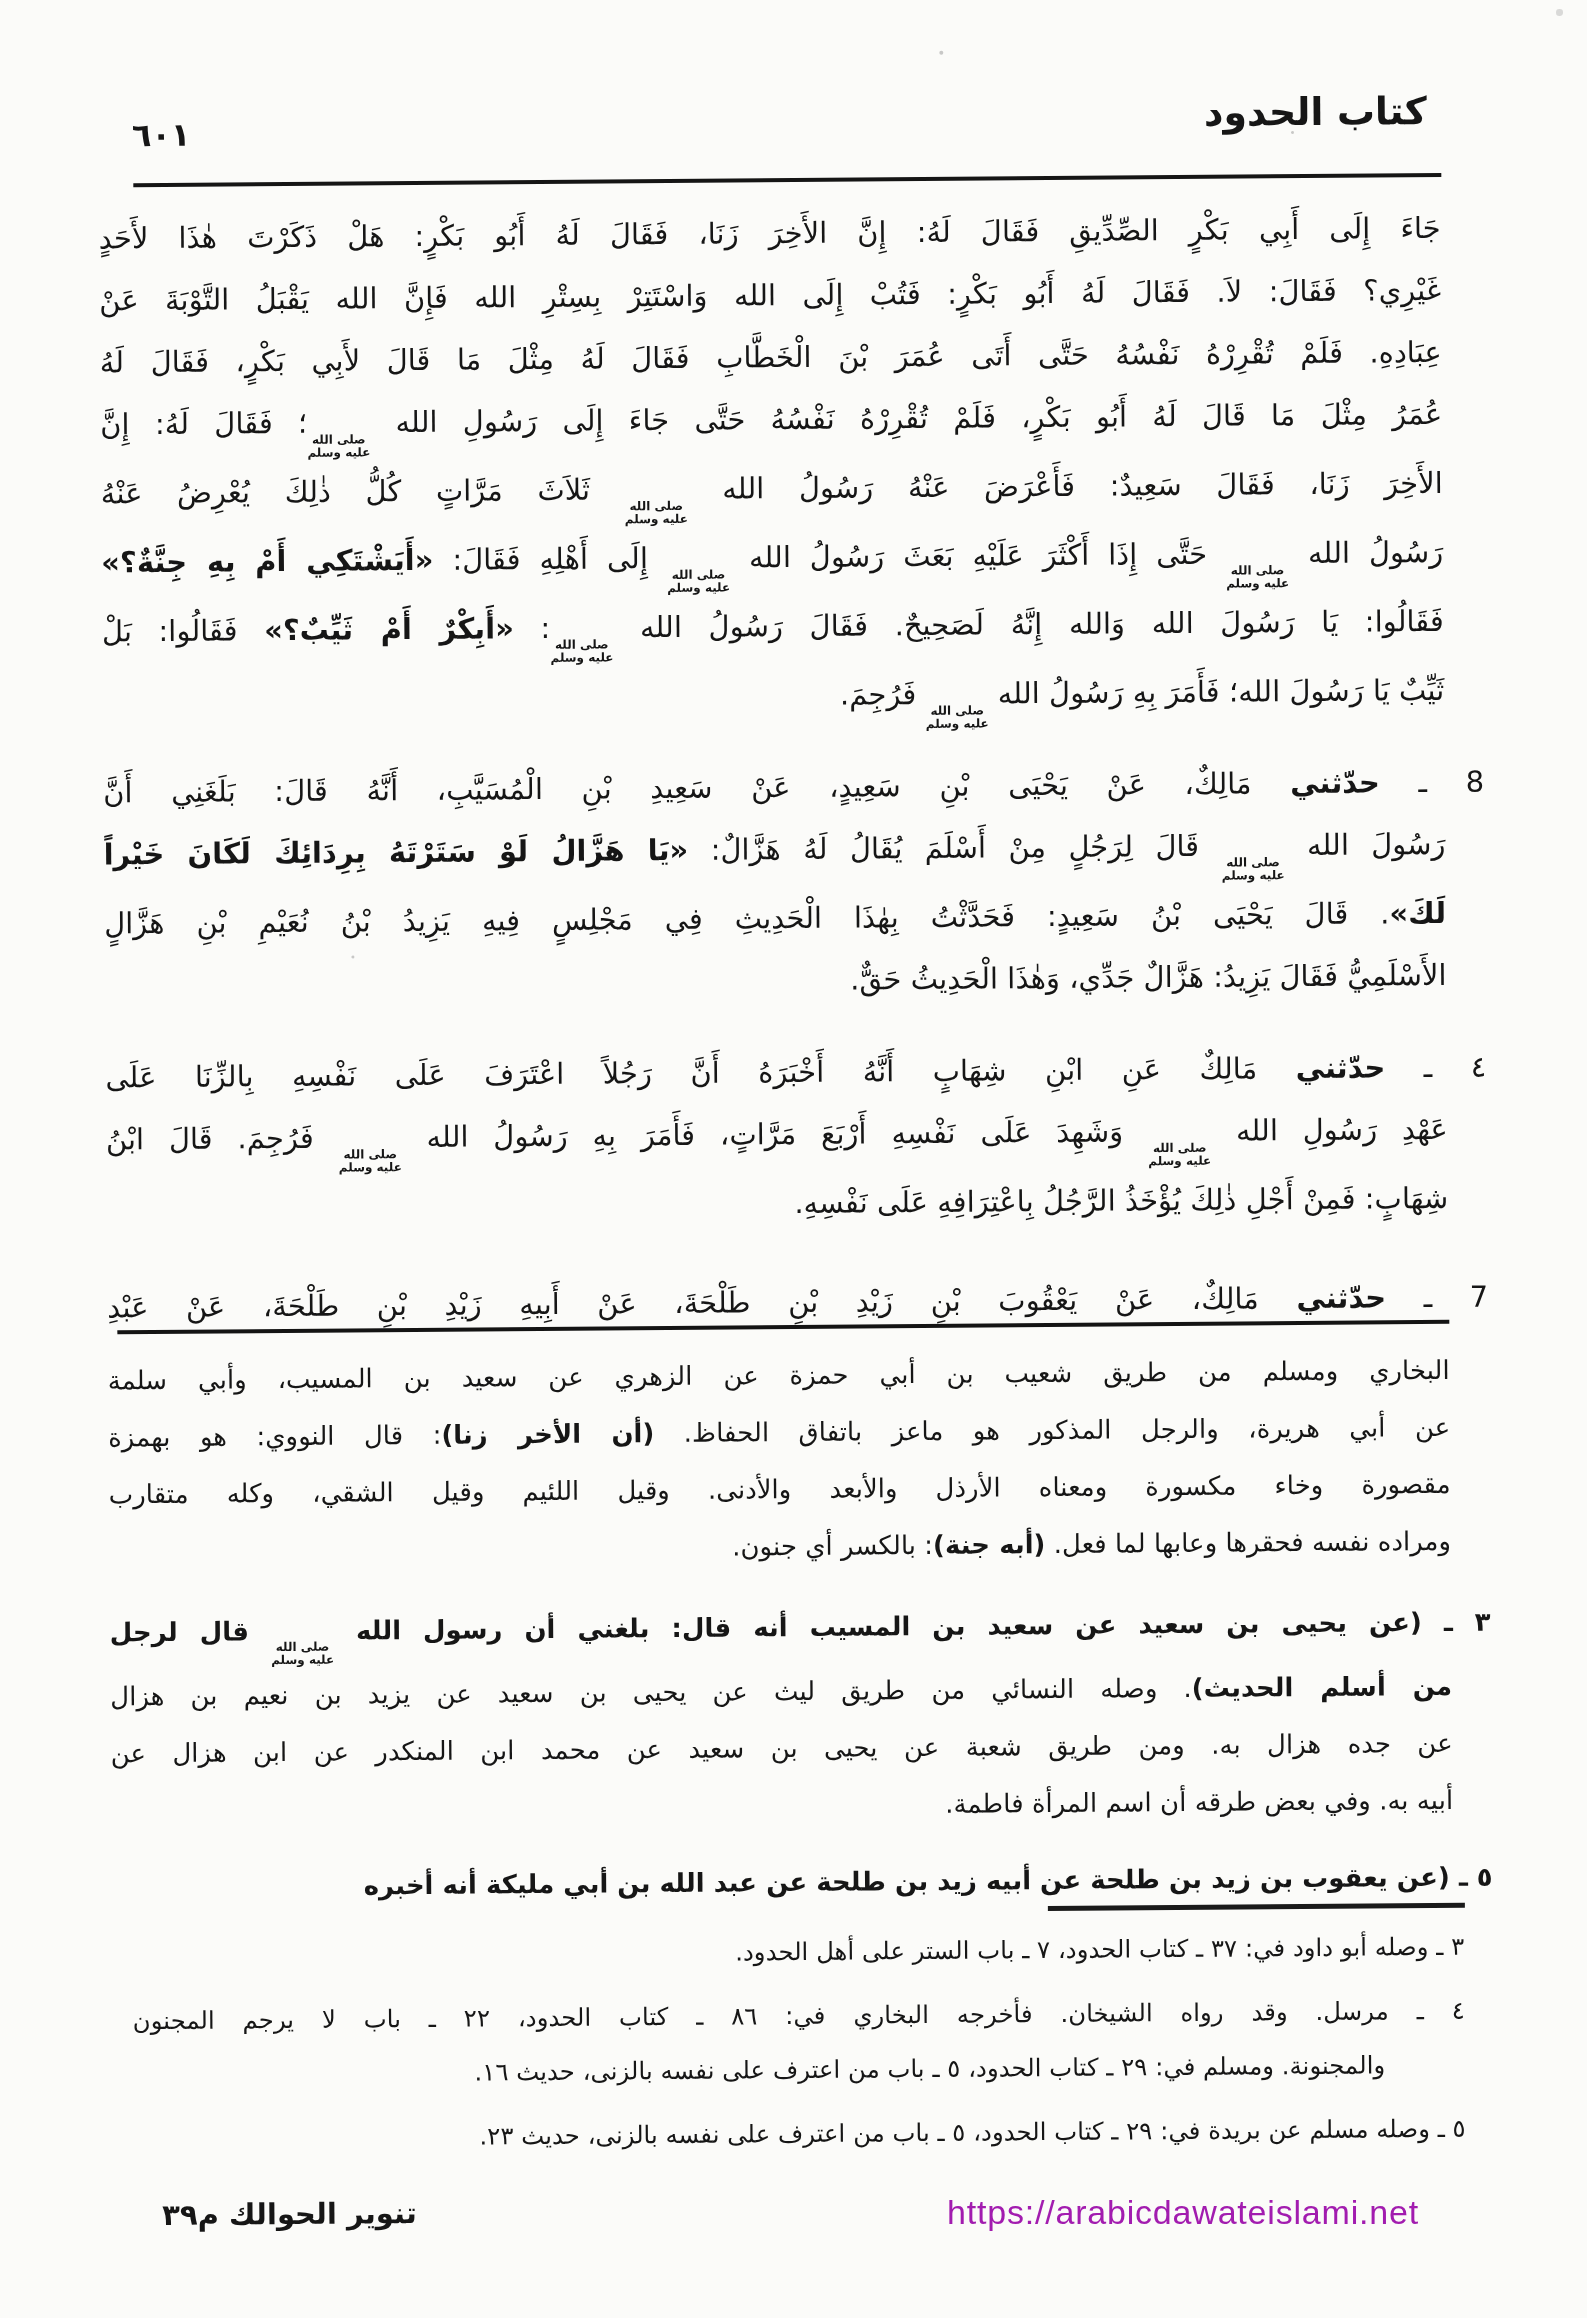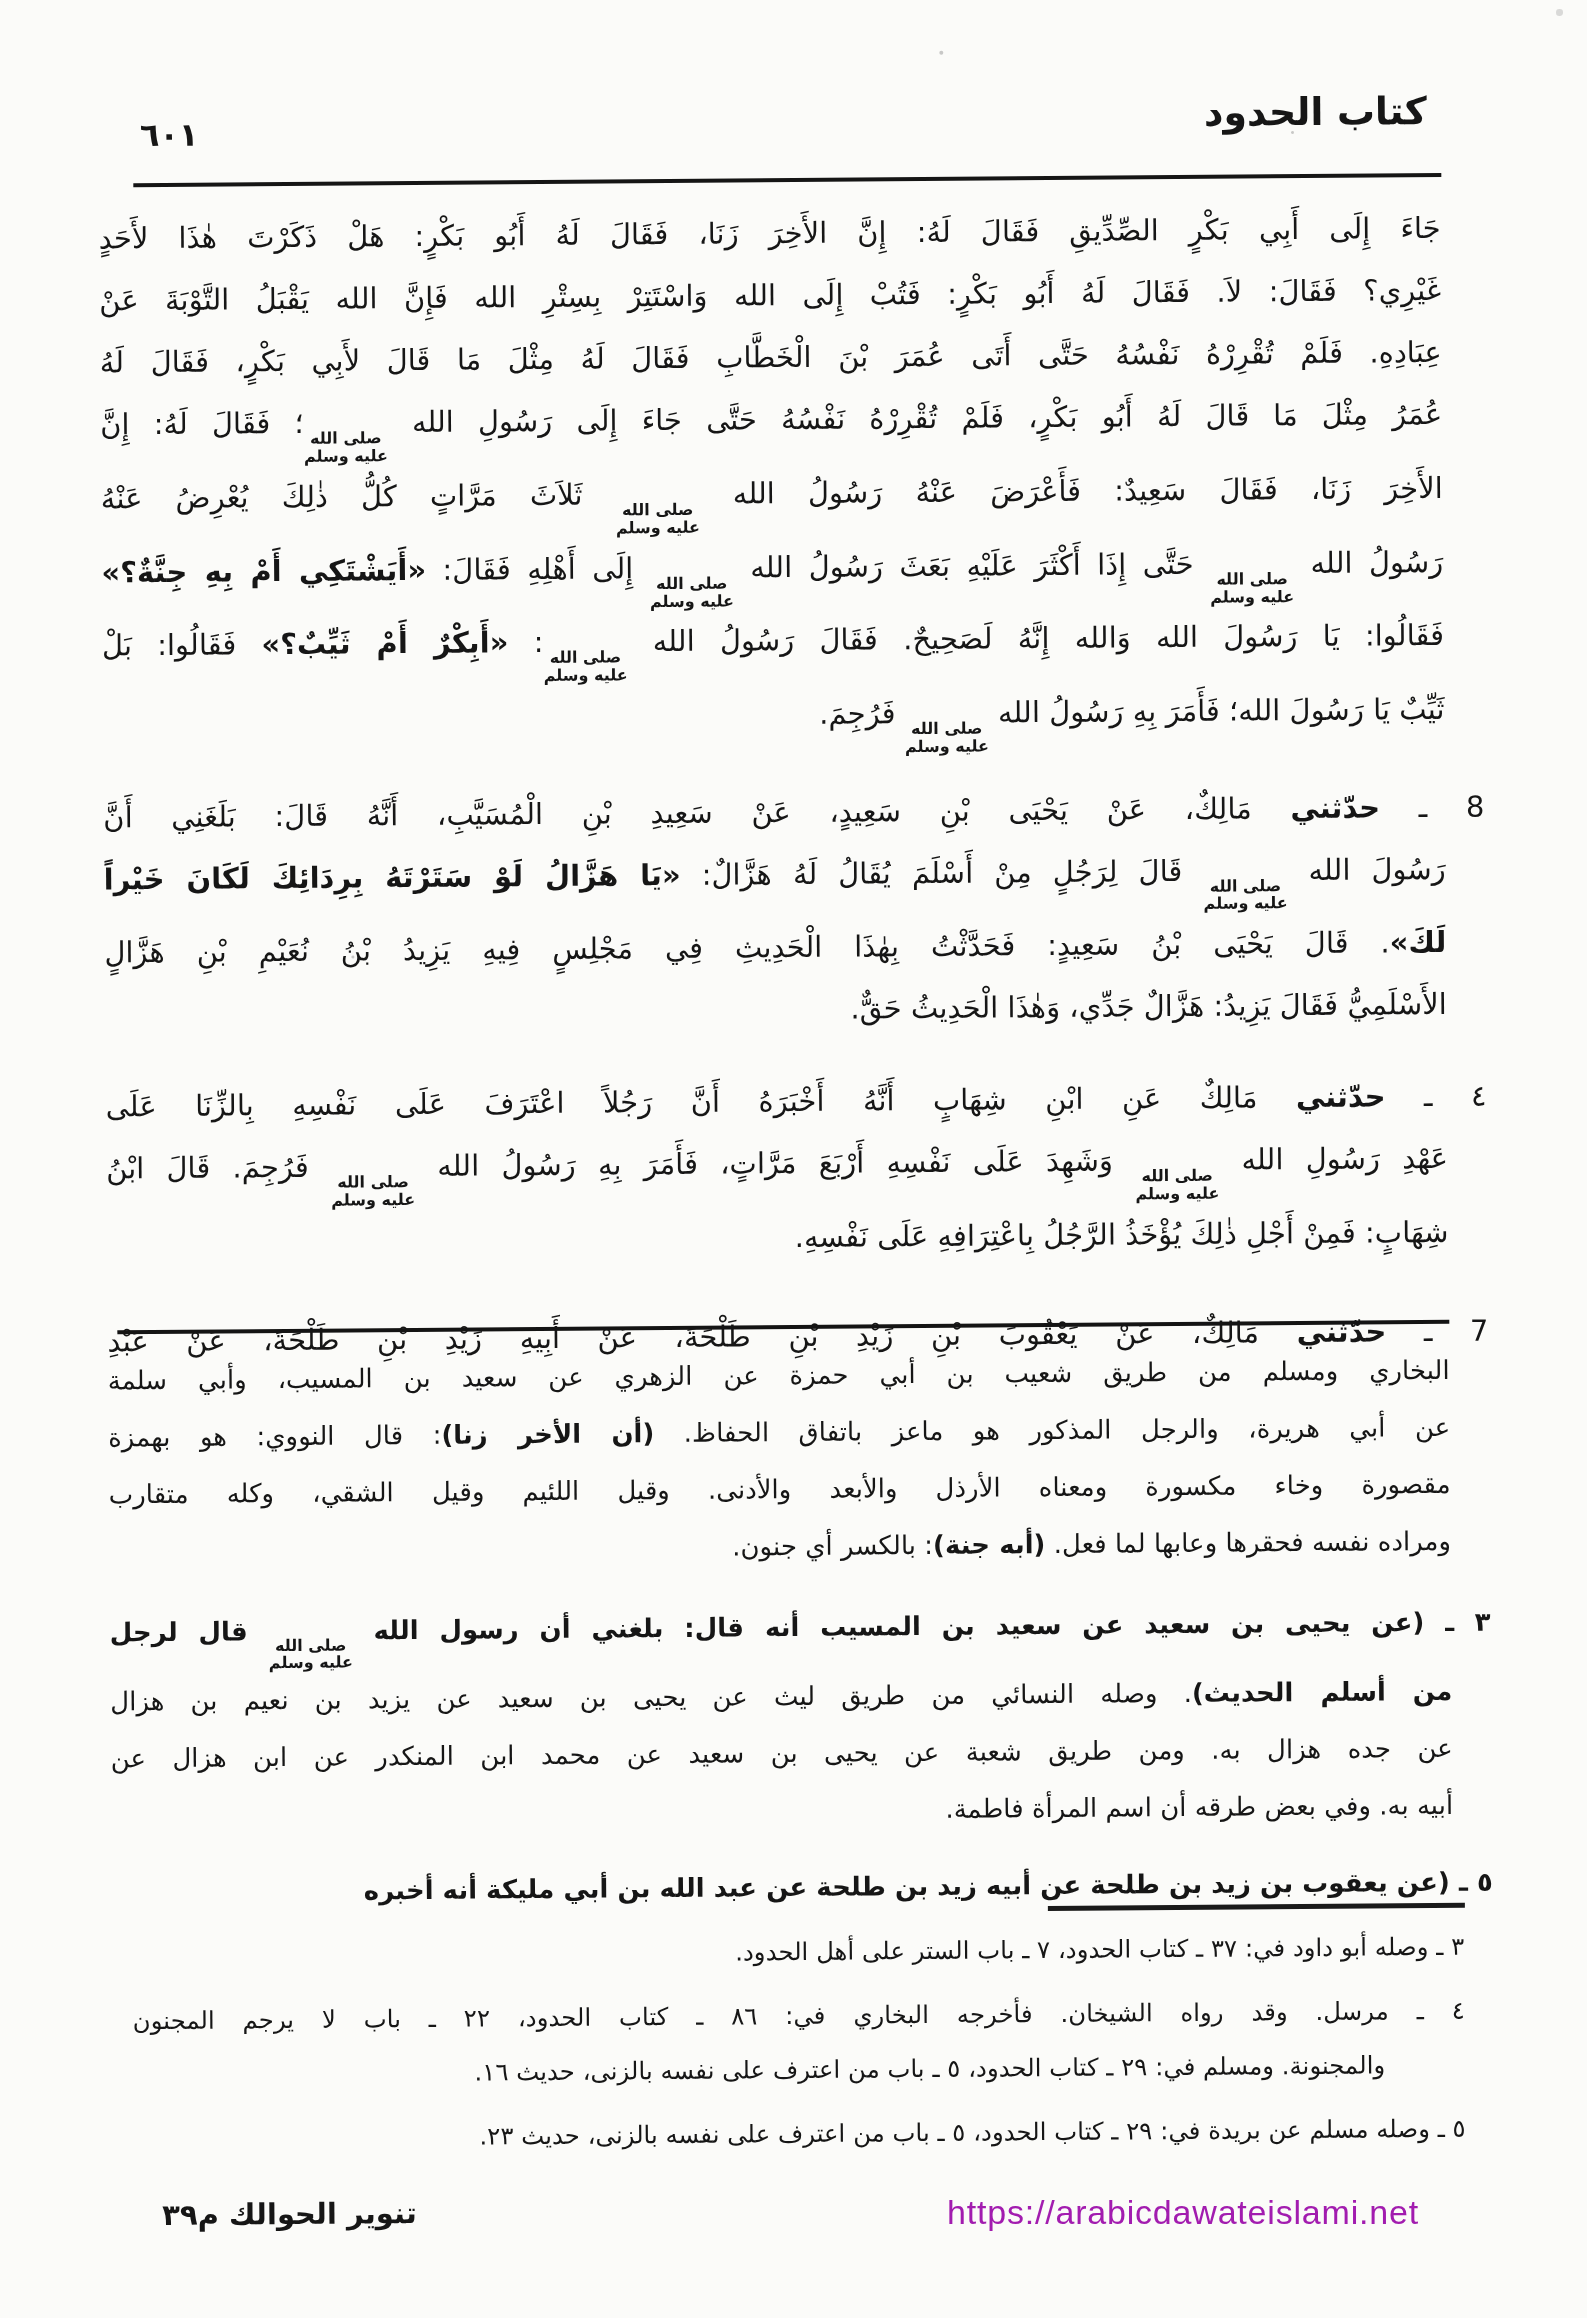--- a/index.html
+++ b/index.html
@@ -3,36 +3,36 @@
 <meta charset="utf-8">
 <style>
   html,body{margin:0;padding:0;}
   body{
     width:1587px;height:2319px;position:relative;overflow:hidden;
     background:#fbfbf9;color:#161616;
     font-family:"DejaVu Sans", sans-serif;
   }
   .scan{position:absolute;inset:0;transform:rotate(-0.45deg);transform-origin:794px 1159px;}
   
-  .page-number{position:absolute;left:148px;top:111px;font-size:32px;font-weight:700;letter-spacing:3.4px;}
+  .page-number{position:absolute;left:140px;top:111px;font-size:32px;font-weight:700;letter-spacing:3.4px;}
   .book-title{position:absolute;left:1212px;top:94px;font-size:38px;font-weight:700;direction:rtl;}
   .header-rule{position:absolute;left:141px;top:178px;width:1308px;height:4.2px;background:#151515;}
   
   .textblock{position:absolute;direction:rtl;}
   .main-text{left:106px;top:202px;width:1342px;font-size:29px;line-height:62px;}
   .commentary{left:106px;top:1347px;width:1342px;font-size:26px;line-height:57px;}
   .footnotes{left:126px;top:1925px;width:1332px;font-size:24.4px;line-height:54px;}
   .line{text-align:right;white-space:normal;}
   .line.j{text-align:justify;text-align-last:justify;text-justify:inter-word;}
   .line.ind{margin-right:-39px;}
   .line.hang{padding-right:80px;}
   .b{font-weight:700;}
   
   .saw{display:inline-flex;flex-direction:column;align-items:center;justify-content:center;
-       font-size:16px;line-height:1.12;font-weight:700;vertical-align:-11px;min-width:49px;}
+       font-size:12px;line-height:1.12;font-weight:700;vertical-align:-11px;min-width:49px;}
   .saw span{display:block;}
   
   .section-divider{position:absolute;left:116px;top:1325px;width:1332px;height:4.2px;background:#141414;}
   .footnote-rule{position:absolute;left:1042px;top:1908px;width:417px;height:5px;background:#1a1a1a;}
   
   .book-ref{position:absolute;left:154px;top:2193px;font-size:29px;font-weight:700;direction:rtl;}
   .watermark{position:absolute;left:947px;top:2193px;font-size:34px;color:#a21caf;
              font-family:"Liberation Sans", sans-serif;direction:ltr;letter-spacing:0.8px;}
   
   .speck{position:absolute;background:#8a8a8a;border-radius:50%;opacity:.45;}

